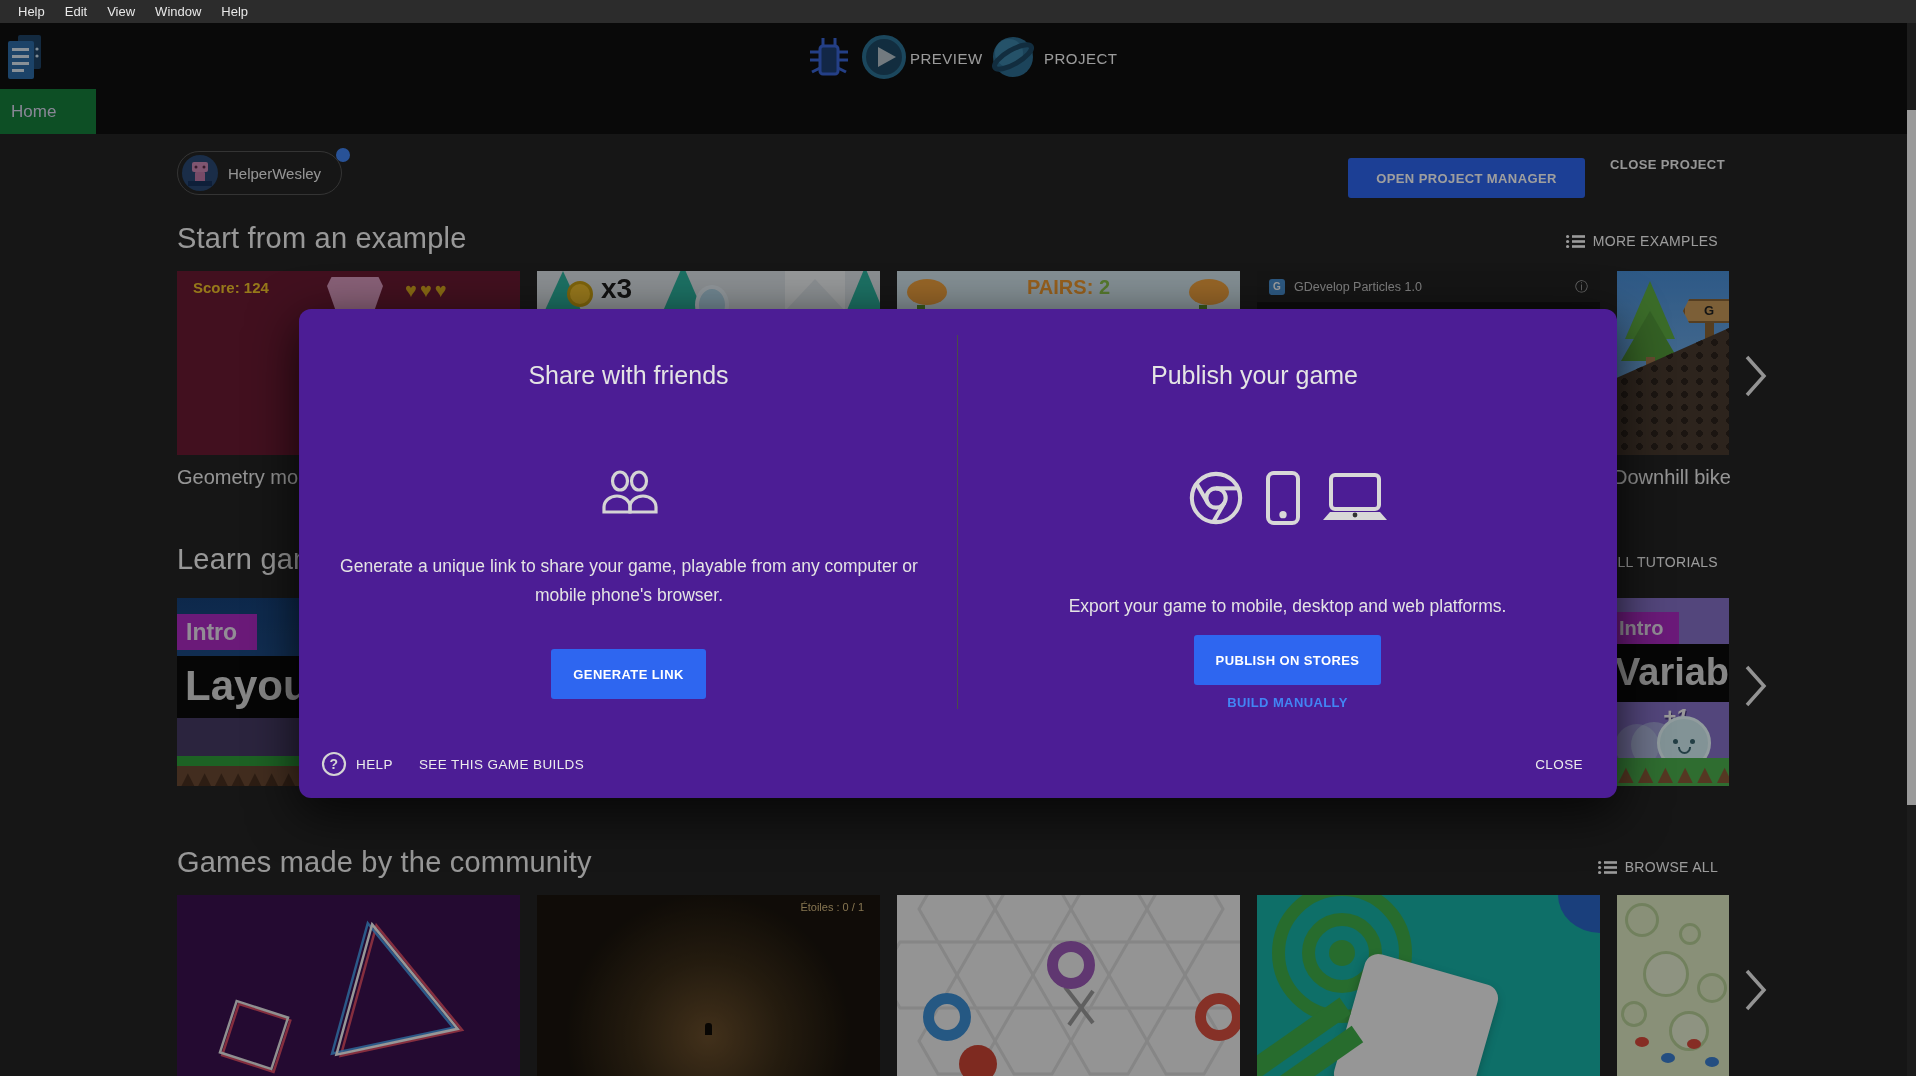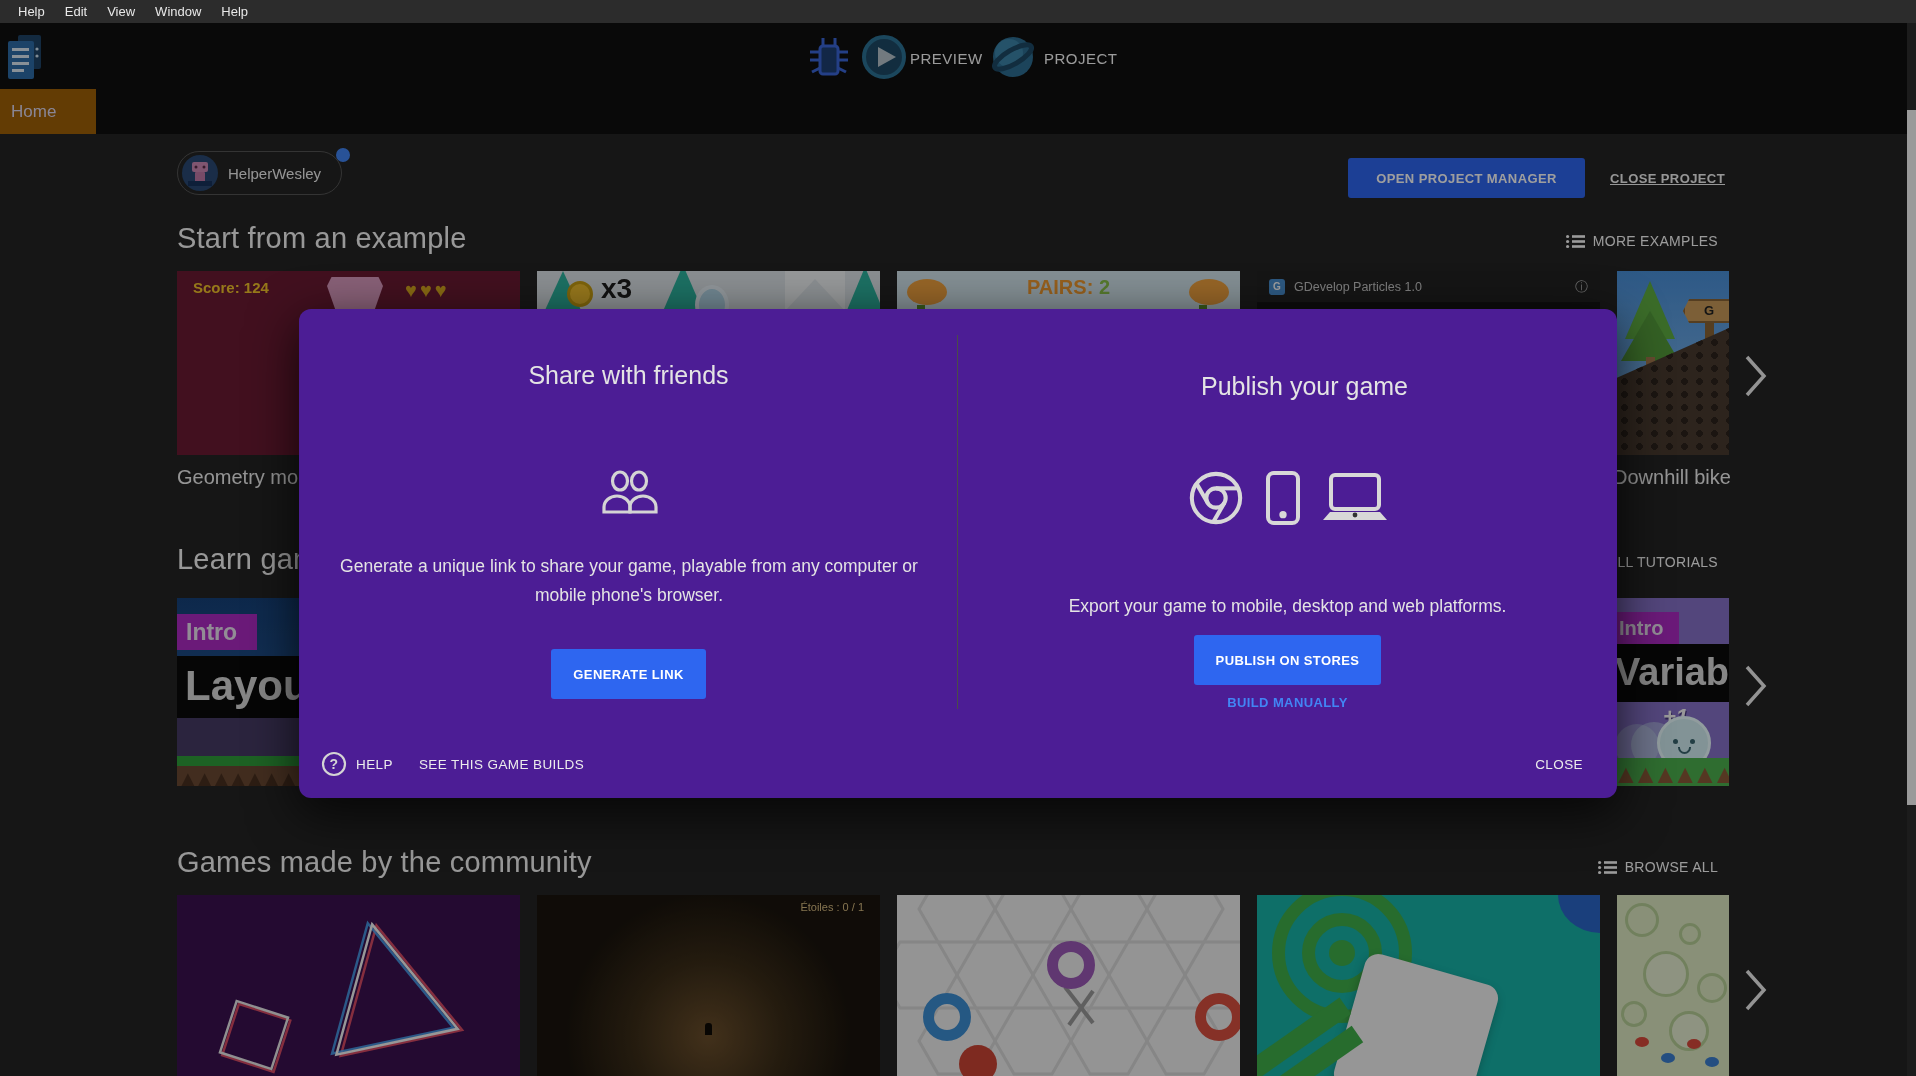--- a/index.html
+++ b/index.html
@@ -4,31 +4,31 @@
 <style>
   html,body{margin:0;padding:0;background:#000;}
   *{box-sizing:border-box;font-family:"Liberation Sans","DejaVu Sans",sans-serif;}
   .stage{position:relative;width:1916px;height:1076px;background:#242424;overflow:hidden;}
   .abs{position:absolute;}
   
   .menubar{left:0;top:0;width:1916px;height:23px;background:#2c2c2c;display:flex;align-items:center;padding-left:8px;z-index:10;}
   .menubar span{color:#e8e8e8;font-size:13px;padding:0 10px;cursor:default;}
   
   .topdark{left:0;top:23px;width:1916px;height:111px;background:#0f0f0f;}
-  .tab-home{left:0;top:89px;width:96px;height:45px;background:#a16207;color:#ddd8f2;font-size:17px;line-height:45px;padding-left:11px;}
+  .tab-home{left:0;top:89px;width:96px;height:45px;background:#15803d;color:#ddd8f2;font-size:17px;line-height:45px;padding-left:11px;}
   .tb-label{color:#fafafa;font-size:15px;letter-spacing:.5px;top:50px;}
   
   .chip{left:177px;top:151px;height:44px;border:1px solid #555;border-radius:22px;display:flex;align-items:center;padding:0 20px 0 4px;background:transparent;}
   .chip-avatar{width:36px;height:36px;border-radius:50%;background:#2a4a74;position:relative;overflow:hidden;margin-right:10px;}
   .chip-name{color:#f0f0f0;font-size:15px;}
   .notif-dot{left:336px;top:148px;width:14px;height:14px;border-radius:50%;background:#4285f4;}
   .btn-primary{background:#2e66f0;color:#fff;font-size:13px;font-weight:600;letter-spacing:.4px;border:none;border-radius:3px;cursor:pointer;}
   .btn-flat{background:transparent;color:#f2f2f2;font-size:13px;font-weight:600;letter-spacing:.4px;border:none;cursor:pointer;}
   .open-pm{left:1348px;top:158px;width:237px;height:40px;}
-  .close-proj{left:1596px;top:158px;height:40px;padding:0 14px;text-decoration:underline;}
+  .close-proj{left:1596px;top:144px;height:40px;padding:0 14px;}
   
   .sec-title{color:#f5f5f5;font-size:29px;font-weight:300;letter-spacing:.2px;}
   .sec-action{display:flex;align-items:flex-end;gap:8px;color:#fafafa;font-size:14px;letter-spacing:.3px;background:transparent;border:none;cursor:pointer;}
   .caption{color:#f0f0f0;font-size:20px;font-weight:300;white-space:nowrap;overflow:hidden;}
   .rowclip{overflow:hidden;}
   .tile{position:absolute;top:0;height:100%;width:343px;overflow:hidden;cursor:pointer;}
   .chev{background:transparent;border:none;cursor:pointer;padding:0;}
   
   .backdrop{left:0;top:23px;width:1916px;height:1053px;background:rgba(0,0,0,.38);z-index:40;}
   .modal{left:299px;top:309px;width:1318px;height:489px;background:#4c1d95;border-radius:12px;box-shadow:0 14px 50px rgba(0,0,0,.75);z-index:50;}
@@ -345,21 +345,21 @@
           <path d="M5 43 v-5 a13 11 0 0 1 26 0 v5 z"></path>
           <path d="M31 43 v-5 a13 11 0 0 1 26 0 v5 z"></path>
         </g>
       </svg>
     </div>
     <div class="abs mdesc" style="left:35px;top:243px;width:590px;">Generate a unique link to share your game, playable from any computer or mobile phone's browser.</div>
     <div class="abs" style="left:0;top:340px;width:659px;text-align:center;">
       <button class="btn-primary mbtn">GENERATE LINK</button>
     </div>
 
-    <div class="abs mtitle" style="left:676px;margin-top:11px;">Publish your game</div>
+    <div class="abs mtitle" style="left:626px;">Publish your game</div>
     <div class="abs" style="left:659px;top:160px;width:659px;display:flex;justify-content:center;align-items:center;gap:18px;">
       <svg width="58" height="58" viewBox="0 0 24 24">
         <g fill="none" stroke="#d8d8d8" stroke-width="1.7">
           <circle cx="12" cy="12" r="10"></circle>
             <circle cx="12" cy="12" r="4"></circle>
           <line x1="21.17" y1="8" x2="12" y2="8"></line>
           <line x1="3.95" y1="6.06" x2="8.54" y2="14"></line>
           <line x1="10.88" y1="21.94" x2="15.46" y2="14"></line>
         </g>
       </svg>

